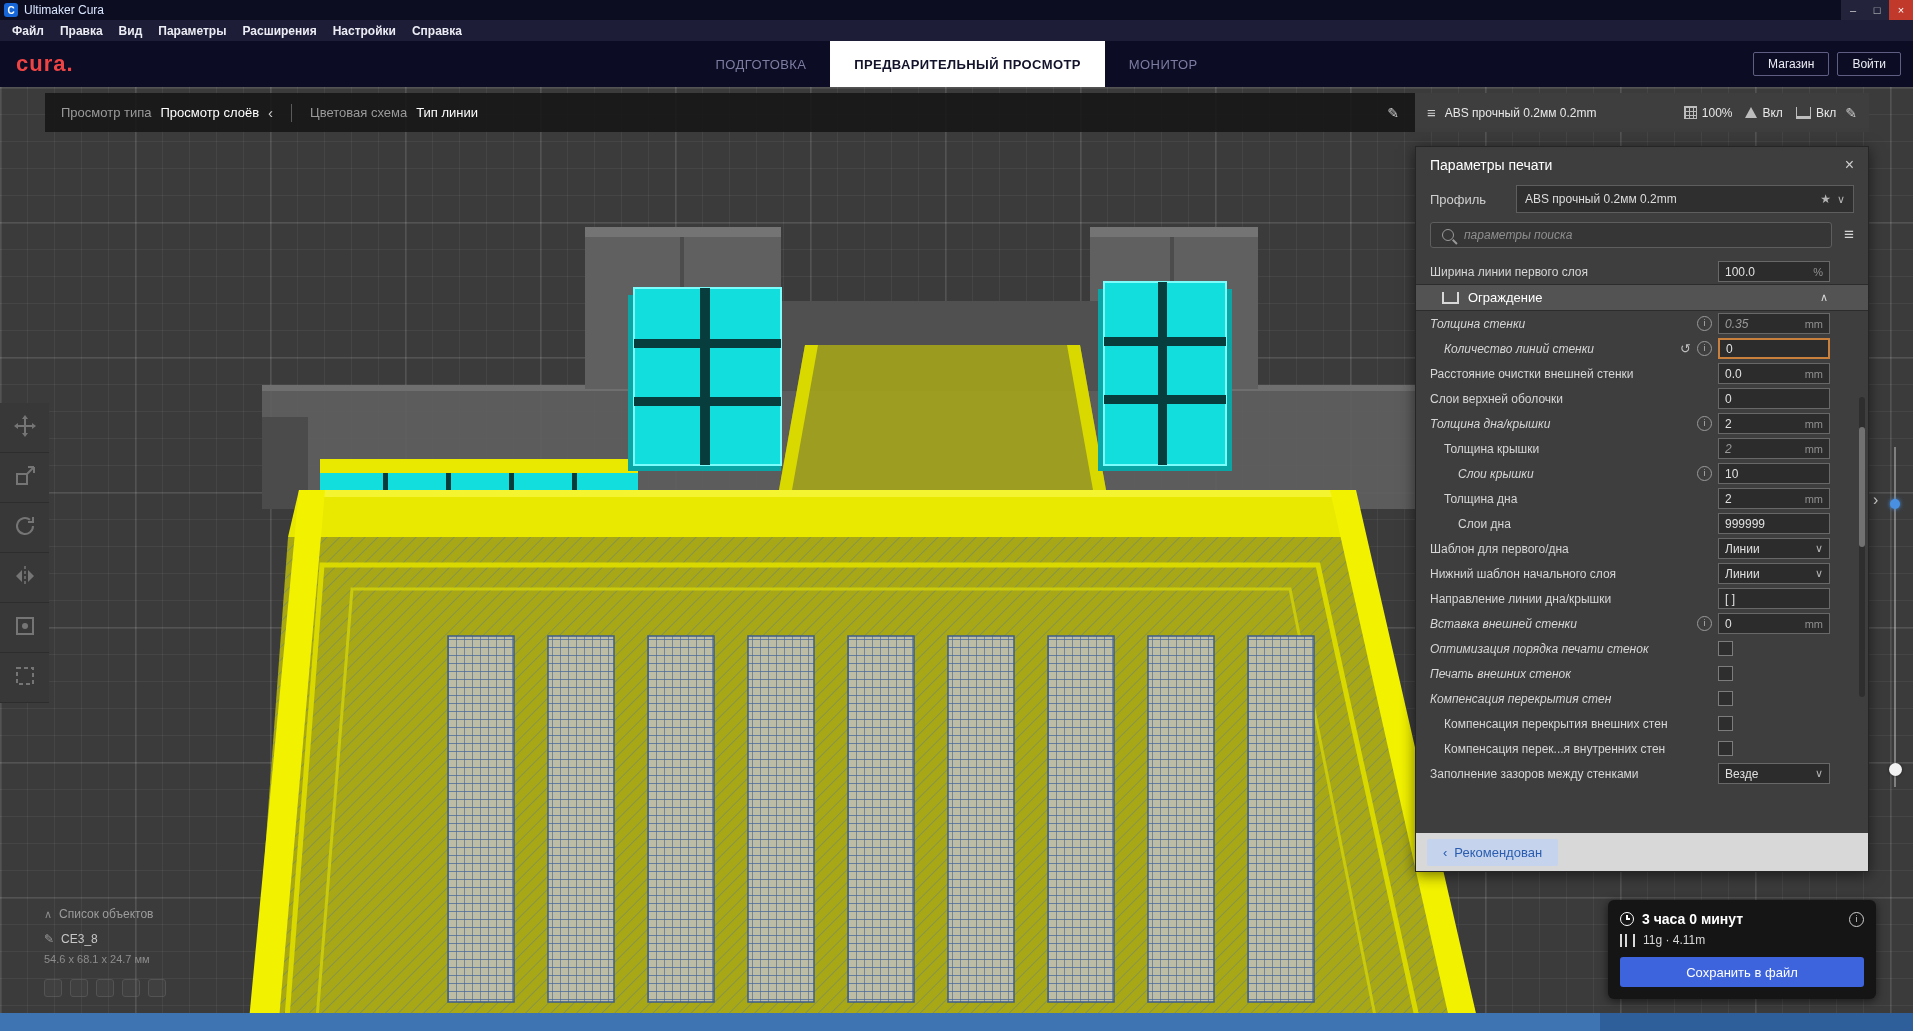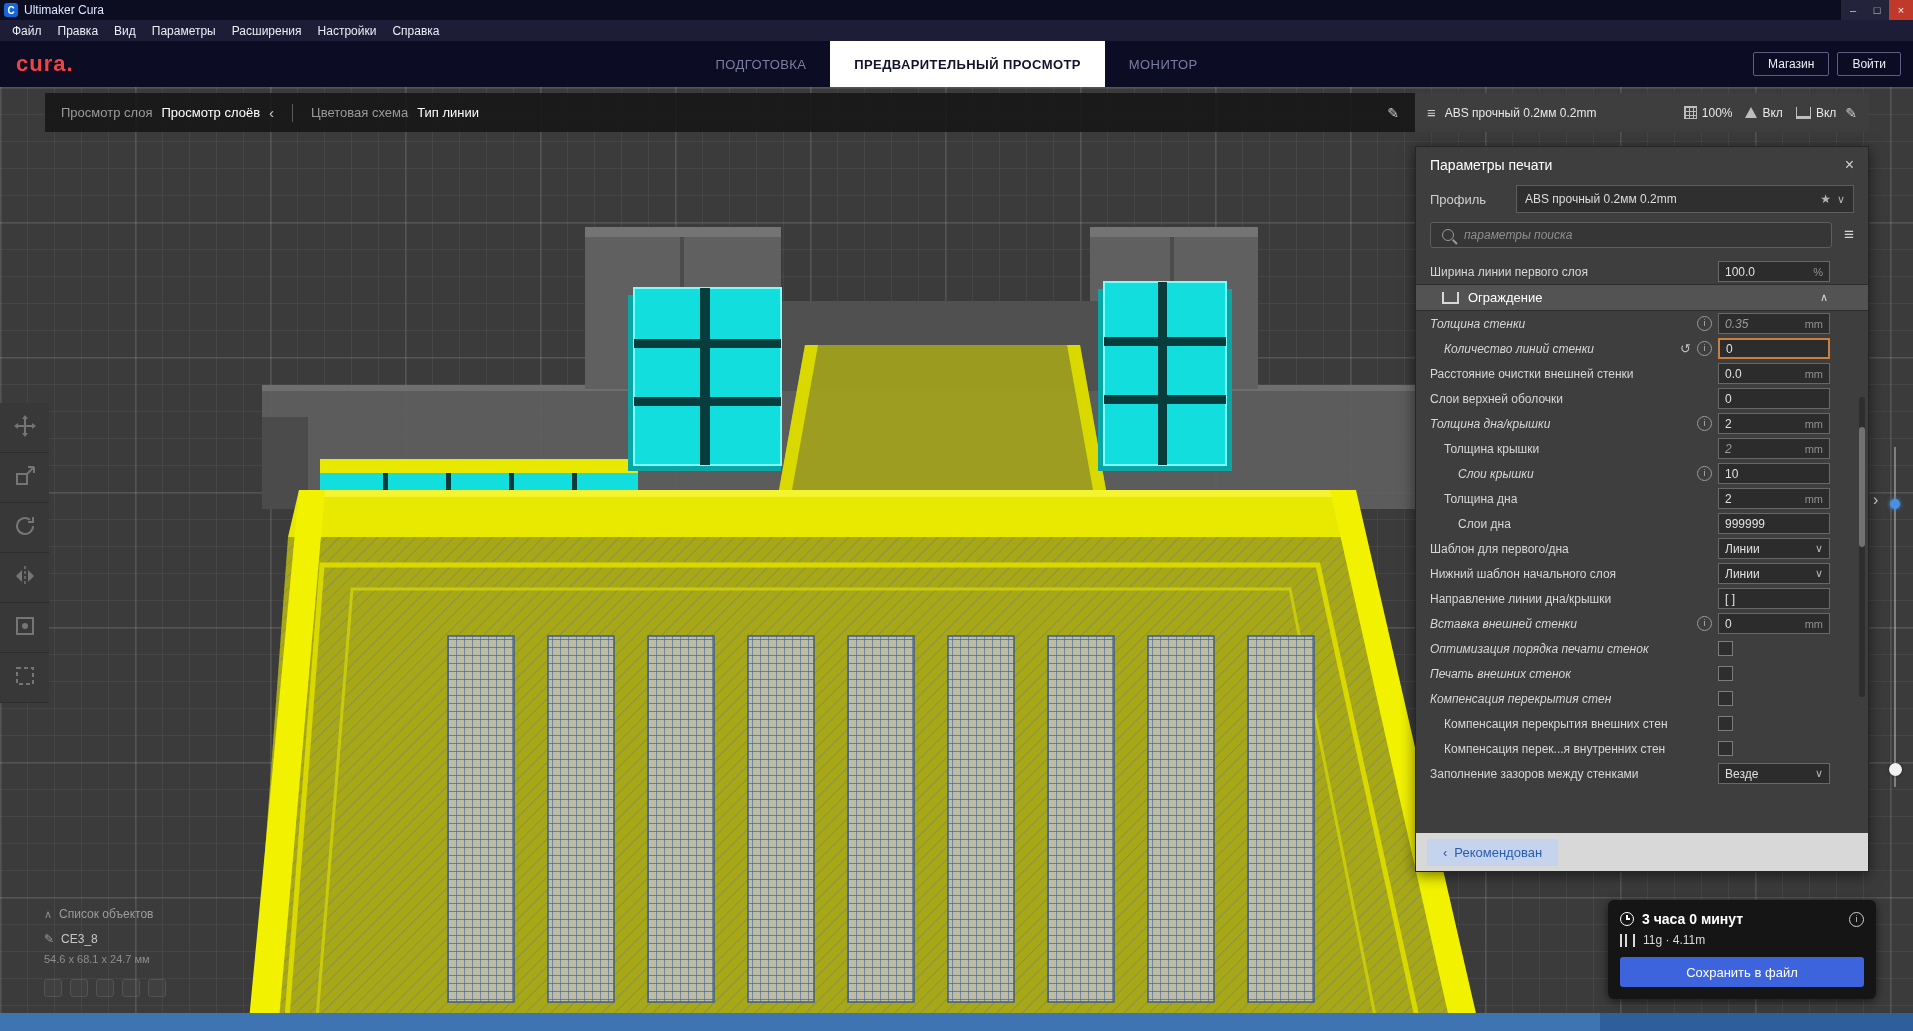--- a/index.html
+++ b/index.html
@@ -9,21 +9,21 @@
   
   .titlebar{height:20px;background:#0d0d22;display:flex;align-items:center;padding-left:4px;font-size:12px;color:#d9e6ff;}
   .app-icon{width:14px;height:14px;background:#1766d8;color:#fff;border-radius:3px;font-size:10px;font-weight:bold;
             display:flex;align-items:center;justify-content:center;margin-right:6px;}
   .win-controls{margin-left:auto;display:flex;height:100%;}
   .win-btn{width:24px;display:flex;align-items:center;justify-content:center;color:#cfcfcf;font-size:11px;background:#23233c;}
   .win-btn.close{background:#c0392b;color:#fff;}
 
   
   .menubar{height:21px;background:#1d1d38;display:flex;align-items:center;padding-left:4px;font-size:12px;color:#ececf4;}
-  .menu-item{padding:2px 8px;cursor:default;}
+  .menu-item{padding:2px 8px;cursor:default;font-weight:bold;}
 
   
   .header{height:46px;background:#0c0c24;display:flex;align-items:center;position:relative;}
   .logo{color:#ef4444;font-size:22px;font-weight:700;margin-left:16px;letter-spacing:1px;}
   .tabs{position:absolute;left:50%;transform:translateX(-50%);display:flex;height:100%;}
   .tab{display:flex;align-items:center;padding:0 24px;color:#7d7da2;font-size:13px;letter-spacing:.4px;cursor:default;}
   .tab.active{background:#ffffff;color:#12122b;font-weight:bold;}
   .header-right{margin-left:auto;display:flex;gap:8px;margin-right:12px;}
   .hbtn{border:1px solid #5e5e82;color:#ececf4;font-size:12px;padding:4px 14px;border-radius:2px;cursor:default;}
 
@@ -252,21 +252,21 @@
         </g>
 
       <polygon points="299,403 325,403 278,944 248,944" fill="#f2f200"></polygon>
       <polygon points="1330,403 1356,403 1480,944 1452,944" fill="#f2f200"></polygon>
 
       <rect x="0" y="926" width="1913" height="18" style="fill:var(--band-blue,#3f74b3)"></rect>
       <rect x="1600" y="926" width="313" height="18" fill="#2f5f9a"></rect>
     </svg>
 
     <div class="stage-bar">
-      <span class="sb-label">Просмотр слоя</span>
+      <span class="sb-label">Просмотр типа</span>
       <span class="sb-value">Просмотр слоёв</span>
       <span class="sb-caret">‹</span>
       <span class="sb-div"></span>
       <span class="sb-label">Цветовая схема</span>
       <span class="sb-value">Тип линии</span>
       <span class="sb-spacer"></span>
       <span class="sb-pencil">✎</span>
     </div>
 
     <div class="printbar">

